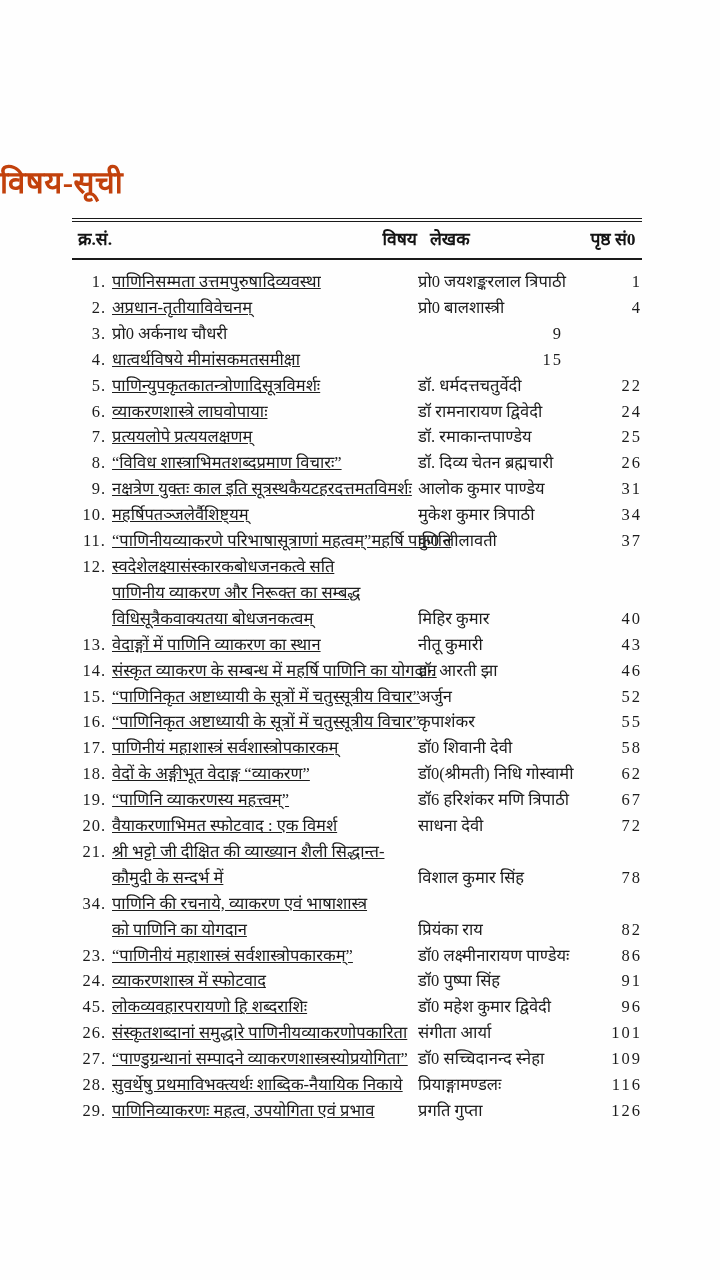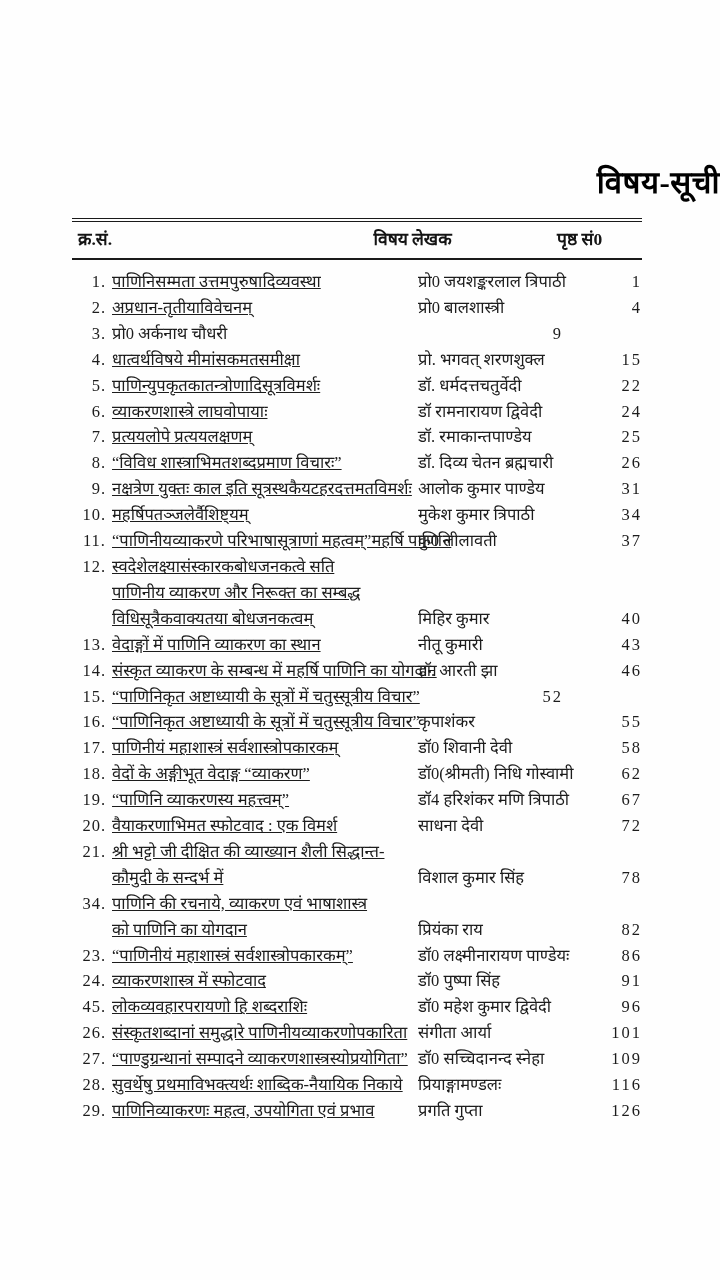--- a/index.html
+++ b/index.html
@@ -16,46 +16,46 @@
   }
   .page {
     position: relative;
     width: 720px;
     height: 1280px;
     background: #fefefe;
   }
   .page-title {
     margin: 0;
     padding-top: 160px;
-    text-align: right;
+    text-align: left;
     font-size: 31px;
     font-weight: 700;
     letter-spacing: 0.5px;
-    color: #000000;
+    color: #c2410c;
   }
   .toc {
     width: 570px;
     margin: 16px 0 0 72px;
   }
   .toc-header {
     display: grid;
     grid-template-columns: 34px 300px 145px 1fr;
-    column-gap: 2px;
+    column-gap: 11px;
     border-top: 4px double #1a1a1a;
     border-bottom: 2px solid #1a1a1a;
     padding: 6px 0 8px 0;
     font-size: 17.5px;
     font-weight: 700;
     line-height: 22px;
     color: #141414;
   }
   .h-num    { white-space: nowrap; padding-left: 6px; }
   .h-subject{ padding-left: 88px; white-space: nowrap; text-align: right; }
   .h-author { padding-left: 2px; white-space: nowrap; }
-  .h-page   { text-align: left; white-space: nowrap; }
+  .h-page   { text-align: center; white-space: nowrap; }
   .toc-body {
     padding-top: 9px;
   }
   .toc-row {
     display: grid;
     grid-template-columns: 34px 300px 145px 1fr;
     column-gap: 6px;
     align-items: end;
     font-size: 16.5px;
     line-height: 25.9px;
@@ -117,21 +117,20 @@
     <span class="c-num">3.</span>
     <span class="c-author">प्रो0 अर्कनाथ चौधरी</span>
     <span class="c-page">9</span>
   </div>
 
   <div class="toc-row">
     <span class="c-num">4.</span>
     <span class="c-subject">
             <div class="t-line">धात्वर्थविषये मीमांसकमतसमीक्षा</div>
           </span>
-    <span class="c-author">प्रो. भगवत् शरणशुक्ल</span>
     <span class="c-page">15</span>
   </div>
 
   <div class="toc-row">
     <span class="c-num">5.</span>
     <span class="c-subject">
             <div class="t-line">पाणिन्युपकृतकातन्त्रोणादिसूत्रविमर्शः</div>
           </span>
     <span class="c-author">डॉ. धर्मदत्तचतुर्वेदी</span>
     <span class="c-page">22</span>
@@ -218,20 +217,21 @@
           </span>
     <span class="c-author">डॉ. आरती झा</span>
     <span class="c-page">46</span>
   </div>
 
   <div class="toc-row">
     <span class="c-num">15.</span>
     <span class="c-subject">
             <div class="t-line">“पाणिनिकृत अष्टाध्यायी के सूत्रों में चतुस्सूत्रीय विचार”</div>
           </span>
+    <span class="c-author">अर्जुन</span>
     <span class="c-page">52</span>
   </div>
 
   <div class="toc-row">
     <span class="c-num">16.</span>
     <span class="c-subject">
             <div class="t-line">“पाणिनिकृत अष्टाध्यायी के सूत्रों में चतुस्सूत्रीय विचार”</div>
           </span>
     <span class="c-author">कृपाशंकर</span>
     <span class="c-page">55</span>
@@ -253,21 +253,21 @@
           </span>
     <span class="c-author">डॉ0(श्रीमती) निधि गोस्वामी</span>
     <span class="c-page">62</span>
   </div>
 
   <div class="toc-row">
     <span class="c-num">19.</span>
     <span class="c-subject">
             <div class="t-line">“पाणिनि व्याकरणस्य महत्त्वम्”</div>
           </span>
-    <span class="c-author">डॉ4 हरिशंकर मणि त्रिपाठी</span>
+    <span class="c-author">डॉ6 हरिशंकर मणि त्रिपाठी</span>
     <span class="c-page">67</span>
   </div>
 
   <div class="toc-row">
     <span class="c-num">20.</span>
     <span class="c-subject">
             <div class="t-line">वैयाकरणाभिमत स्फोटवाद : एक विमर्श</div>
           </span>
     <span class="c-author">साधना देवी</span>
     <span class="c-page">72</span>

